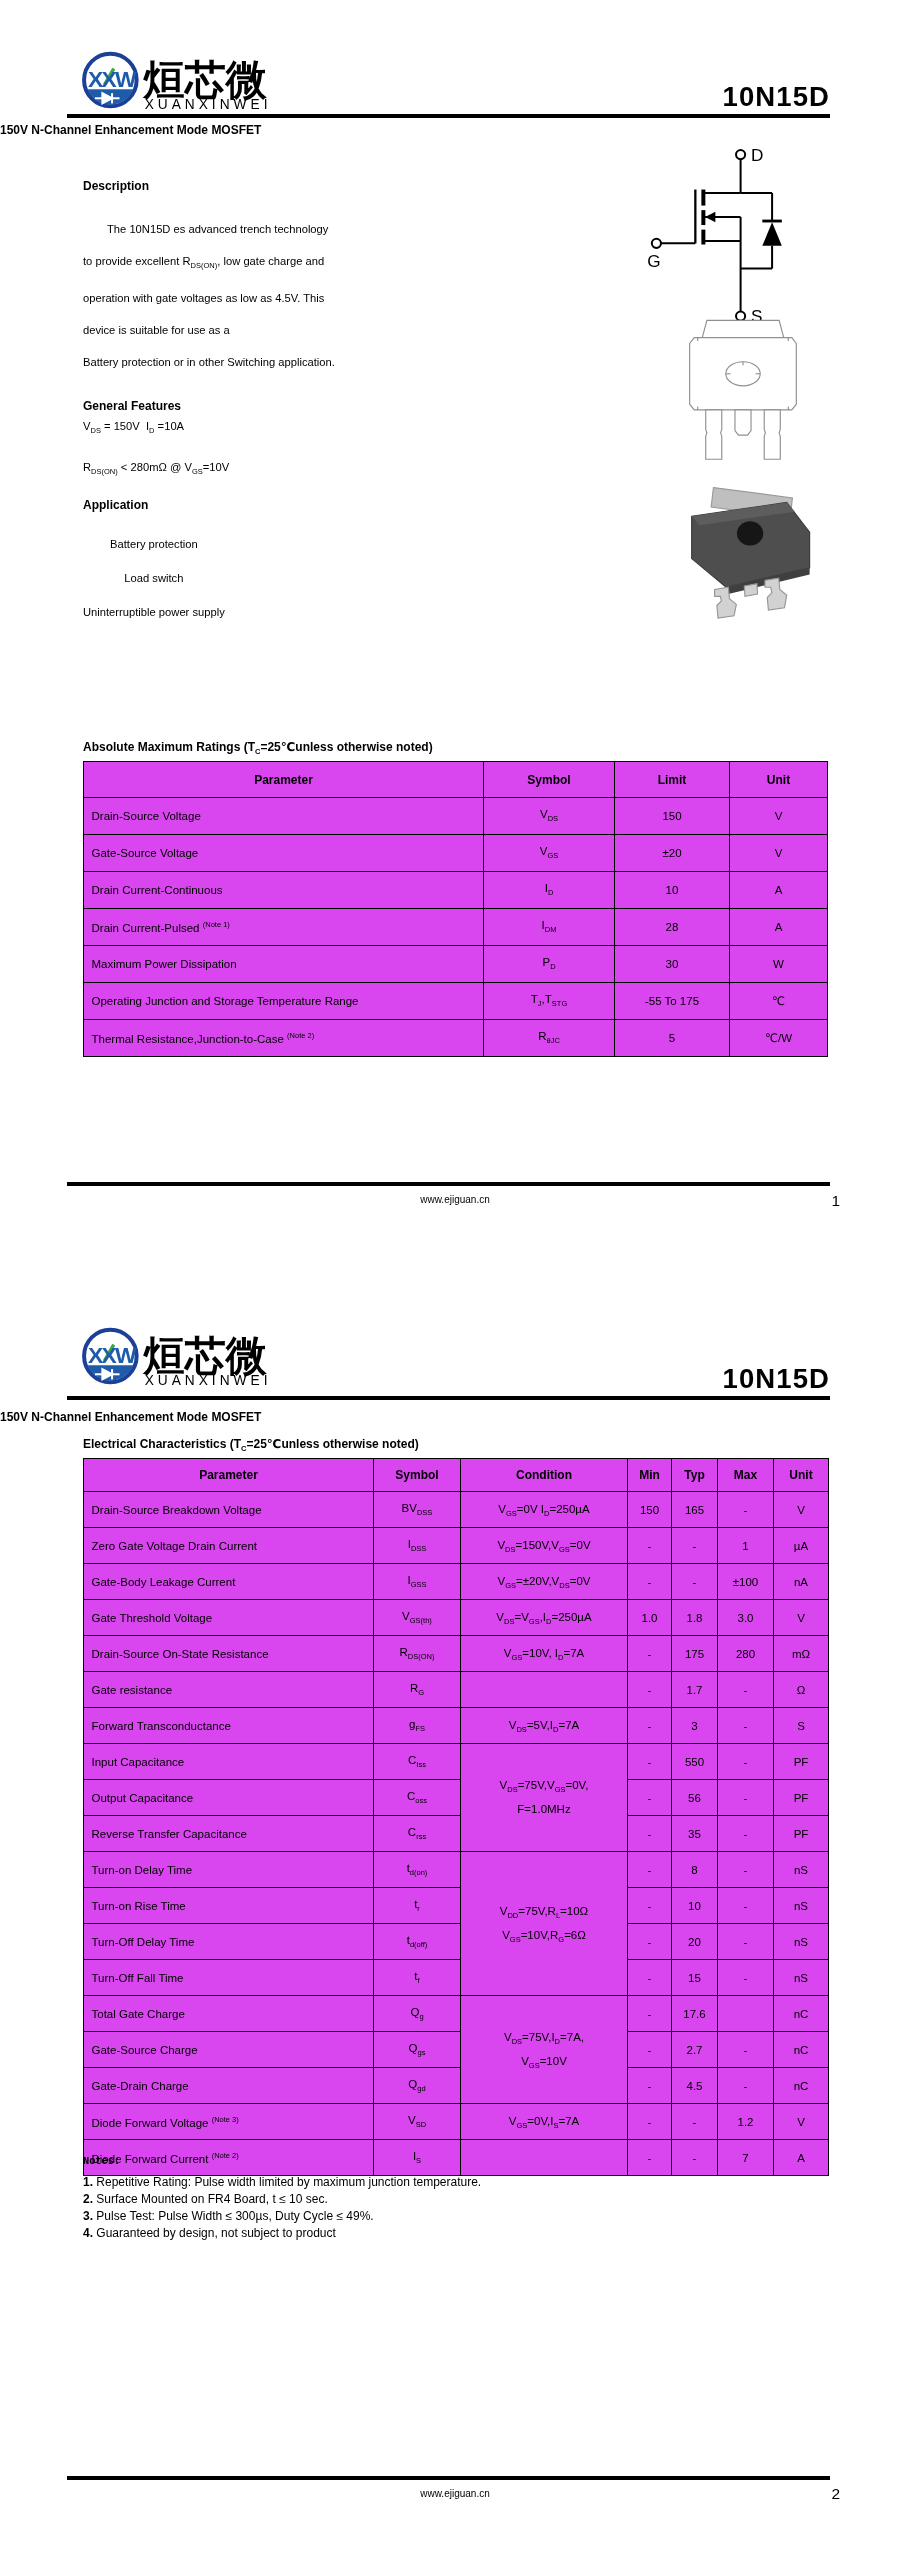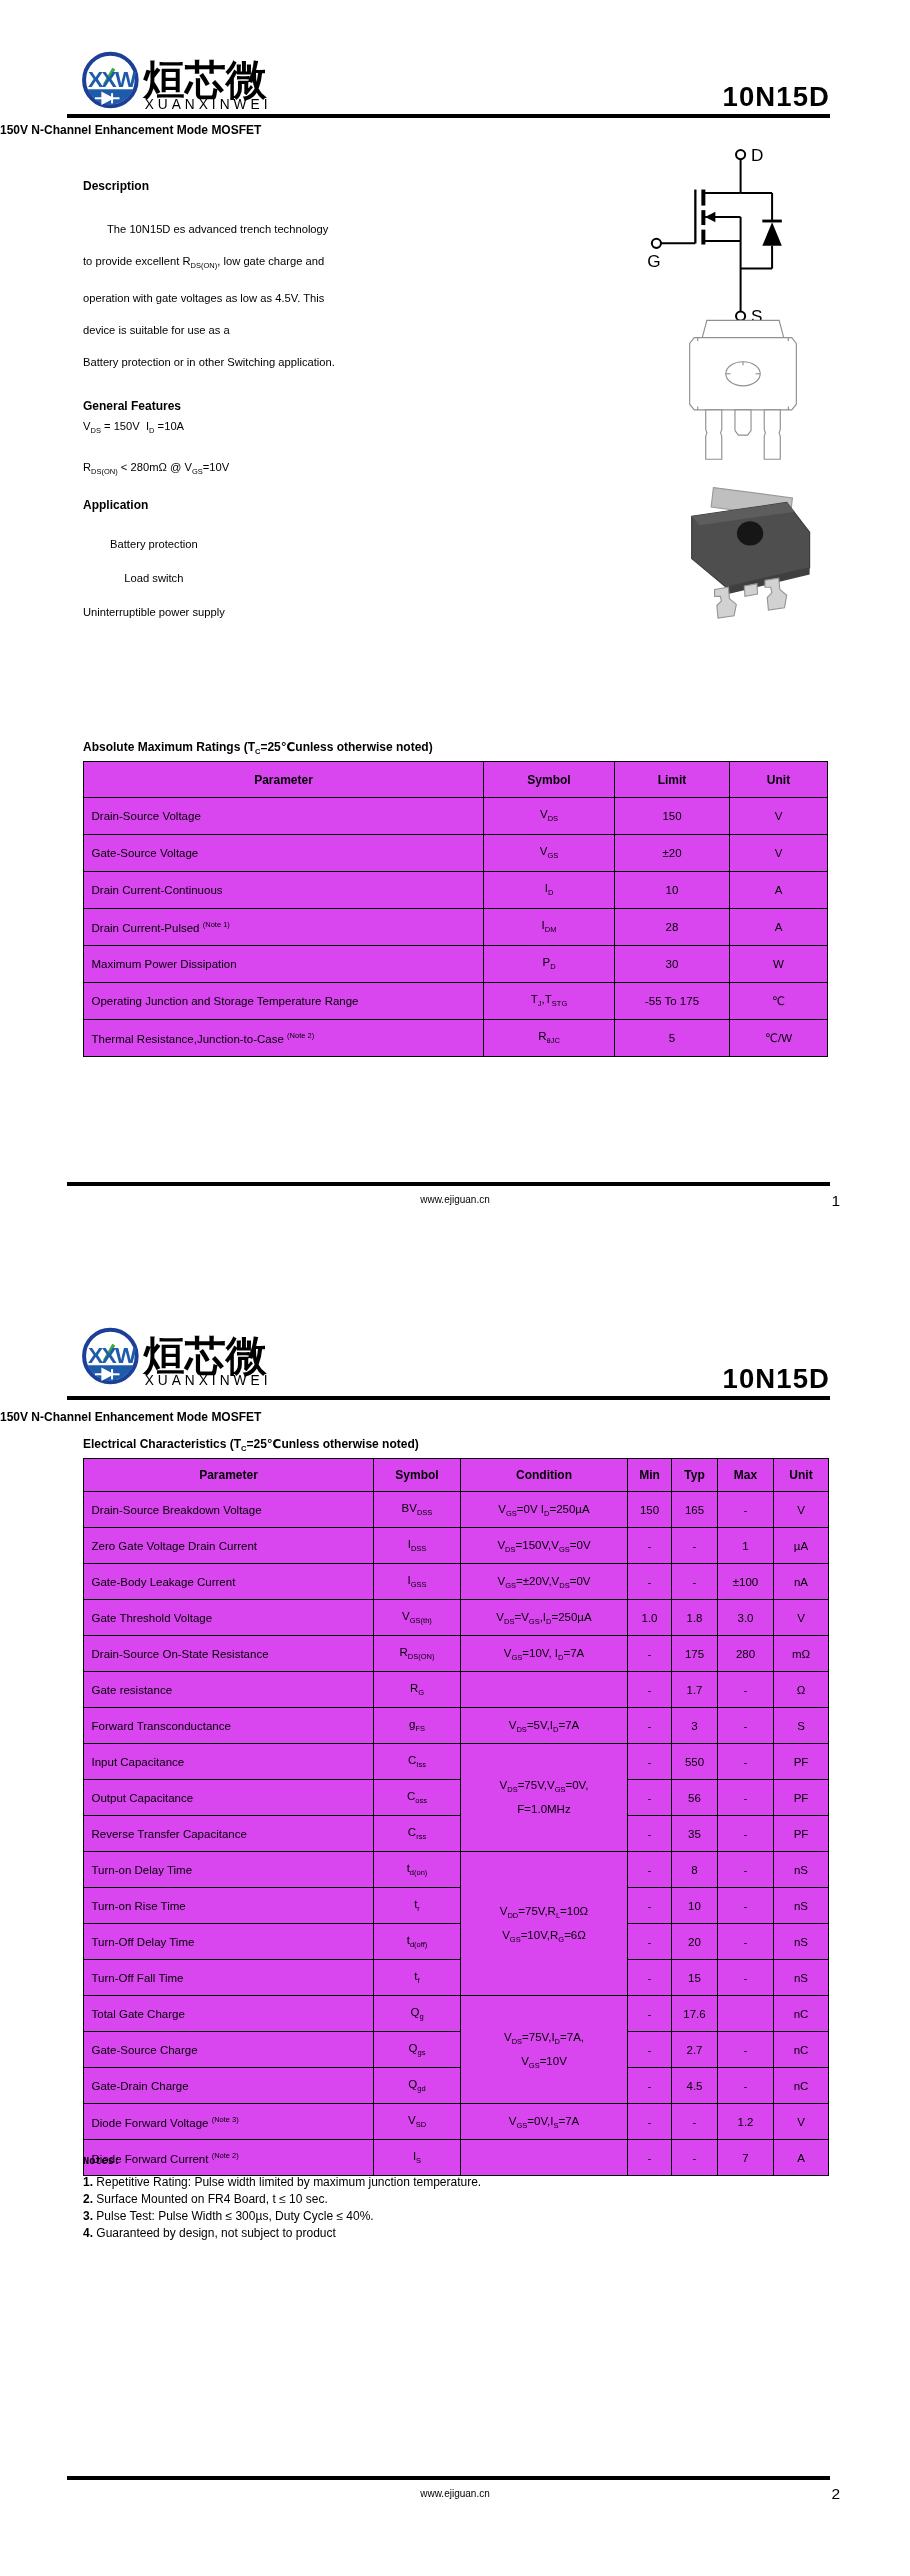--- a/index.html
+++ b/index.html
@@ -432,21 +432,21 @@
       <td class="c">7</td>
       <td class="c">A</td>
     </tr>
   </tbody>
     </table>
 
   <div class="abs notes-title" style="left:83px;top:2155px;font-family:Liberation Mono, monospace;">Notes:</div>
   <div class="abs" style="left:83px;top:2174px;">
     <div class="note-line"><span class="note-num">1.</span> <span>Repetitive Rating: Pulse width limited by maximum junction temperature.</span></div>
     <div class="note-line"><span class="note-num">2.</span> <span>Surface Mounted on FR4 Board, t ≤ 10 sec.</span></div>
-    <div class="note-line"><span class="note-num">3.</span> <span>Pulse Test: Pulse Width ≤ 300µs, Duty Cycle ≤ 40%.</span></div>
+    <div class="note-line"><span class="note-num">3.</span> <span>Pulse Test: Pulse Width ≤ 300µs, Duty Cycle ≤ 49%.</span></div>
     <div class="note-line"><span class="note-num">4.</span> <span>Guaranteed by design, not subject to product</span></div>
   </div>
 
   <div class="h-rule" style="top:2476px;"></div>
   <div class="footer-site" style="top:2488px;">www.ejiguan.cn</div>
   <div class="footer-page" style="top:2485px;">2</div>
 </div>
 
 
 </body></html>

